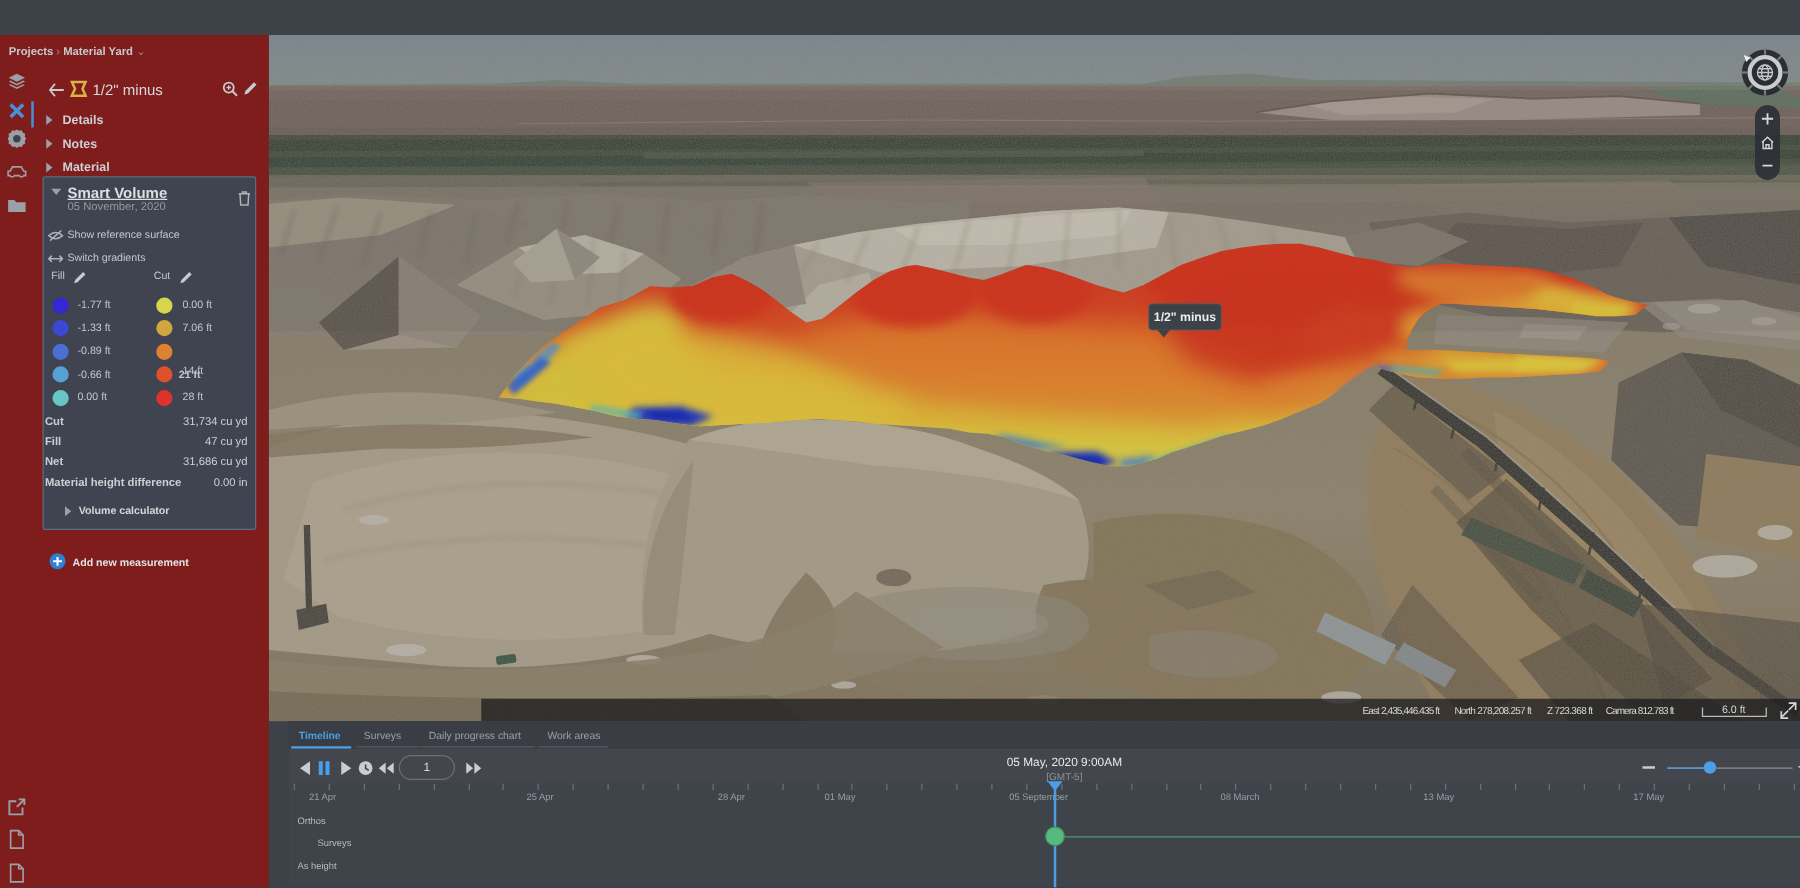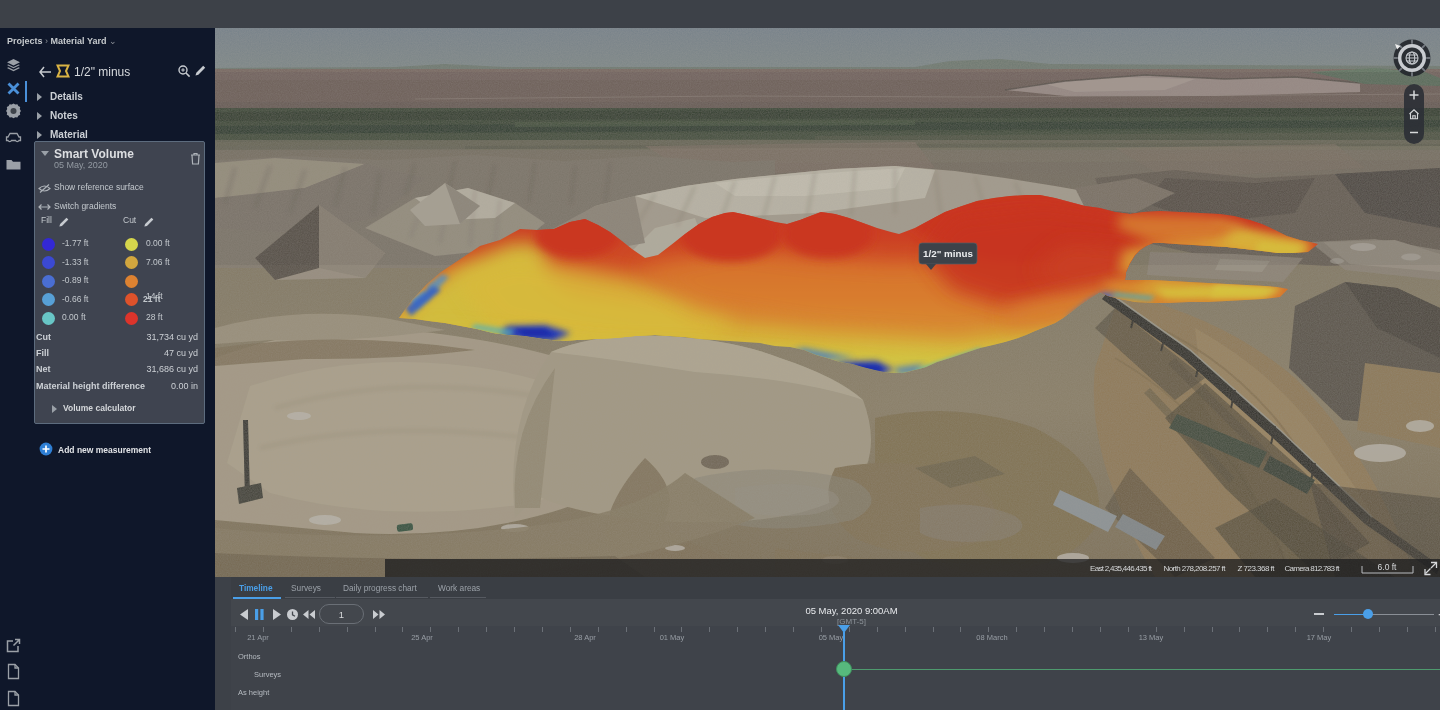--- a/index.html
+++ b/index.html
@@ -3,21 +3,21 @@
 <meta charset="utf-8">
 <style>
 *{margin:0;padding:0;box-sizing:border-box;}
 html,body{width:1440px;height:710px;overflow:hidden;background:#3d4148;font-family:"Liberation Sans",sans-serif;}
 #app{position:relative;width:1440px;height:710px;}
 #topbar{position:absolute;left:0;top:0;width:1440px;height:28px;background:#333538;z-index:30;}
 #logo{position:absolute;left:9px;top:5px;width:18px;height:18px;background:#3c4fd0;border-radius:3px;}
 #title{position:absolute;left:32px;top:8px;font-size:10px;font-weight:bold;color:#f0f1f2;letter-spacing:.2px;}
 #helpc{position:absolute;left:1394px;top:6px;width:14px;height:14px;border-radius:50%;background:#b7babe;color:#2c2e31;font-size:11px;font-weight:bold;text-align:center;line-height:15px;}
 #avatar{position:absolute;left:1415px;top:4px;width:18px;height:18px;border-radius:50%;background:#c6c9cd;}
-#leftcol{position:absolute;left:0;top:28px;width:215px;height:682px;background:#0f172a;z-index:20;}
+#leftcol{position:absolute;left:0;top:28px;width:215px;height:682px;background:#7f1d1d;z-index:20;}
 #crumb{position:absolute;left:0;top:0;width:215px;height:27px;color:#c6cacd;font-size:9px;font-weight:bold;line-height:27px;padding-left:7px;}
 #crumb .sep{color:#8d9299;font-weight:normal;}
 #sidebar{position:absolute;left:0;top:27px;width:27px;height:655px;}
 .sico{position:absolute;left:5px;width:17px;height:17px;}
 #act-ind{position:absolute;left:25px;top:26px;width:2px;height:21px;background:#4a90d9;}
 #panel{position:absolute;left:27px;top:27px;width:188px;height:655px;font-size:12px;}
 .abs{position:absolute;}
 .acc{position:absolute;left:10px;color:#ccd0d5;font-size:10px;font-weight:bold;}
 .acc .tri{display:inline-block;width:0;height:0;border-left:5px solid #9aa0a7;border-top:4px solid transparent;border-bottom:4px solid transparent;margin-right:8px;position:relative;top:1px;}
 #svbox{position:absolute;left:7px;top:86px;width:171px;height:283px;border:1px solid #5d6c7e;border-radius:2px;background:#3f4450;}
@@ -93,22 +93,22 @@
       <svg class="abs" style="left:167px;top:9px" width="13" height="13" viewBox="0 0 13 13">
           <path d="M1.5 11.5 L2.3 8.7 L9.2 1.8 L11.2 3.8 L4.3 10.7 Z" fill="#c7cbd0"></path>
         </svg>
 
       <div class="acc" style="top:36px"><span class="tri"></span>Details</div>
       <div class="acc" style="top:55px"><span class="tri"></span>Notes</div>
       <div class="acc" style="top:74px"><span class="tri"></span>Material</div>
 
       <div id="svbox"></div>
       <div class="abs" style="left:14px;top:96px;width:0;height:0;border-top:5px solid #9aa0a7;border-left:4px solid transparent;border-right:4px solid transparent;"></div>
-      <div class="abs" style="left:27px;top:92px;color:#dcdee1;font-size:12px;font-weight:bold;">Smart Volume</div>
-      <div class="abs" style="left:27px;top:105px;color:#939aa2;font-size:9px;">05 May, 2020</div>
+      <div class="abs" style="left:27px;top:92px;color:#dcdee1;font-size:12px;font-weight:bold;text-decoration:underline;">Smart Volume</div>
+      <div class="abs" style="left:27px;top:105px;color:#939aa2;font-size:9px;">05 November, 2020</div>
       <svg class="abs" style="left:163px;top:97px" width="11" height="13" viewBox="0 0 11 13">
           <path d="M1 3 L10 3 M4 3 L4 1.5 L7 1.5 L7 3 M2 3 L2.6 12 L8.4 12 L9 3" stroke="#aeb3b9" stroke-width="1.2" fill="none"></path>
         </svg>
 
       <svg class="abs" style="left:11px;top:128px" width="13" height="11" viewBox="0 0 13 11">
           <path d="M1 5.5 Q6.5 0.5 12 5.5 Q6.5 10.5 1 5.5 Z" fill="none" stroke="#aeb3b9" stroke-width="1.1"></path>
           <path d="M2 9.5 L11 1.5" stroke="#aeb3b9" stroke-width="1.1"></path>
         </svg>
       <div class="ltxt" style="left:27px;top:127px;">Show reference surface</div>
       <svg class="abs" style="left:11px;top:148px" width="13" height="9" viewBox="0 0 13 9">
@@ -589,24 +589,24 @@
           <div class="tick" style="left:1008.4px"></div>
           <div class="tick" style="left:1036.3px"></div>
           <div class="tick" style="left:1064.2px"></div>
           <div class="tick" style="left:1092.1px"></div>
           <div class="tick" style="left:1120.0px"></div>
           <div class="tick" style="left:1147.9px"></div>
           <div class="tick" style="left:1175.8px"></div>
           <div class="tick" style="left:1203.7px"></div>
         </div>
       <div class="dlab" style="left:27px;">21 Apr</div>
-      <div class="dlab" style="left:191px;">25 Apr</div>
+      <div class="dlab" style="left:201px;">25 Apr</div>
       <div class="dlab" style="left:354px;">28 Apr</div>
       <div class="dlab" style="left:441px;">01 May</div>
-      <div class="dlab" style="left:600px;">05 May</div>
+      <div class="dlab" style="left:600px;">05 September</div>
       <div class="dlab" style="left:761px;">08 March</div>
       <div class="dlab" style="left:920px;">13 May</div>
       <div class="dlab" style="left:1088px;">17 May</div>
       <div class="rowlab" style="top:26px;">Orthos</div>
       <div class="rowlab" style="top:44px;padding-left:16px;">Surveys</div>
       <div class="rowlab" style="top:62px;">As height</div>
     </div>
     <div class="abs" style="left:607px;top:48px;width:0;height:0;border-top:8px solid #4a9fe8;border-left:6px solid transparent;border-right:6px solid transparent;"></div>
     <div class="abs" style="left:612px;top:55px;width:2px;height:78px;background:#4a9fe8;"></div>
     <div class="abs" style="left:617px;top:91.5px;width:608px;height:1.5px;background:#4e9a6e;"></div>

